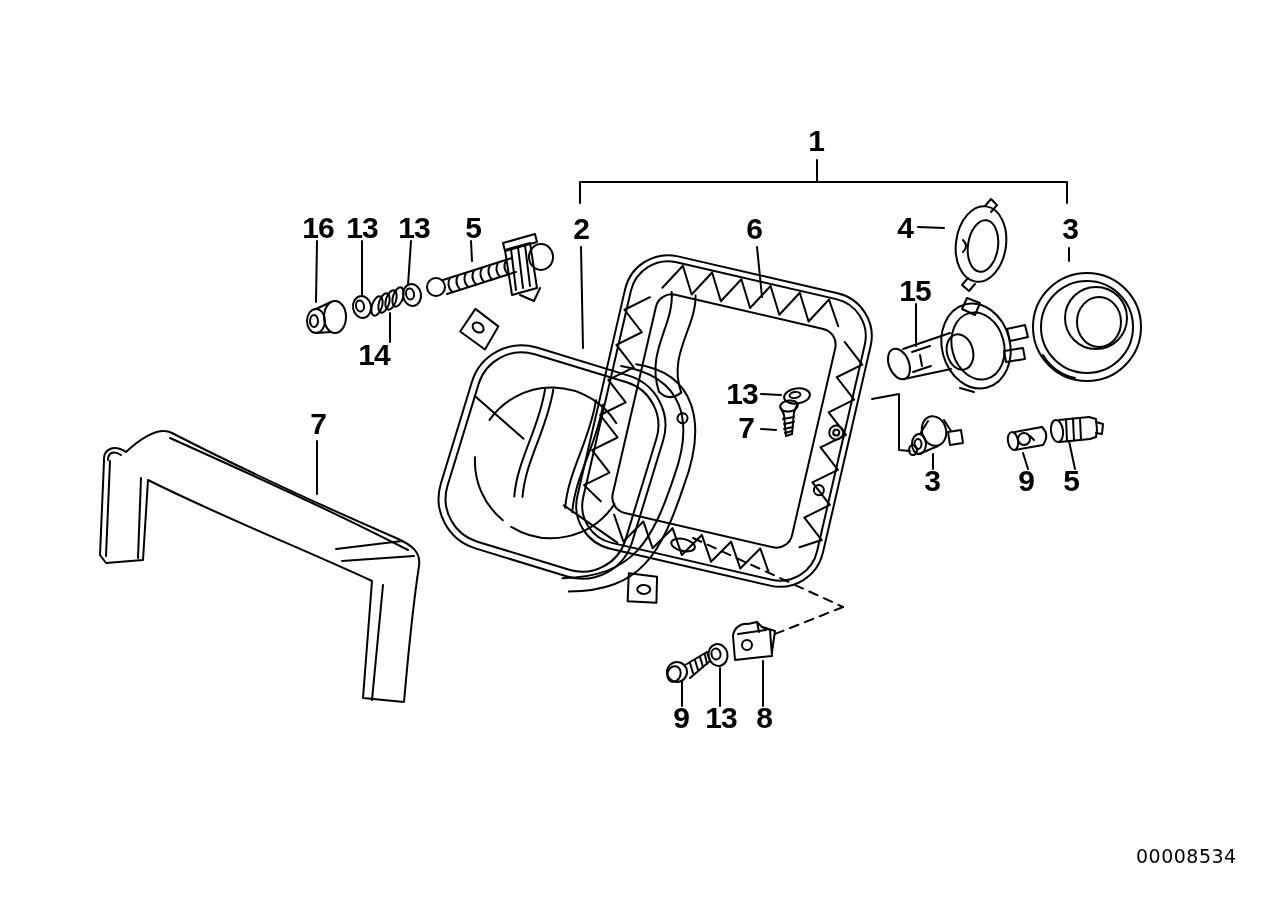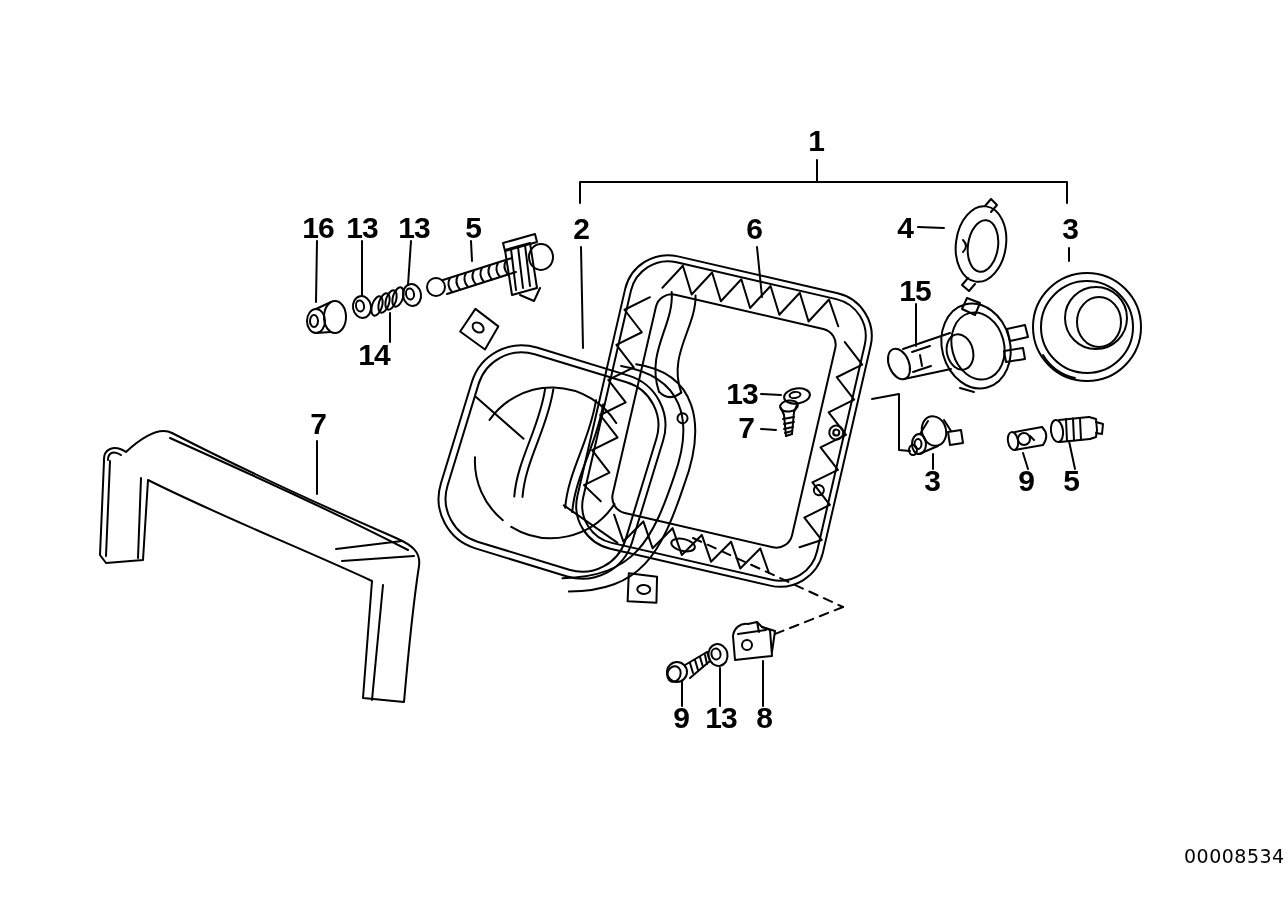--- a/index.html
+++ b/index.html
@@ -24,21 +24,20 @@
     cursor:pointer;
     user-select:none;
   }
   .docnum{
     position:absolute;
     font-family:"DejaVu Sans", sans-serif;
     font-size:19px;
     color:#000;
     letter-spacing:0.5px;
     white-space:nowrap;
-    margin-left:48px;
   }
   
   .ln path,.ln line,.ln circle,.ln ellipse,.ln rect,.ln polyline{
     fill:none;stroke:#000;stroke-width:2;stroke-linecap:round;stroke-linejoin:round;
   }
 </style>
 </head>
 <body>
 
 <div class="stage">

